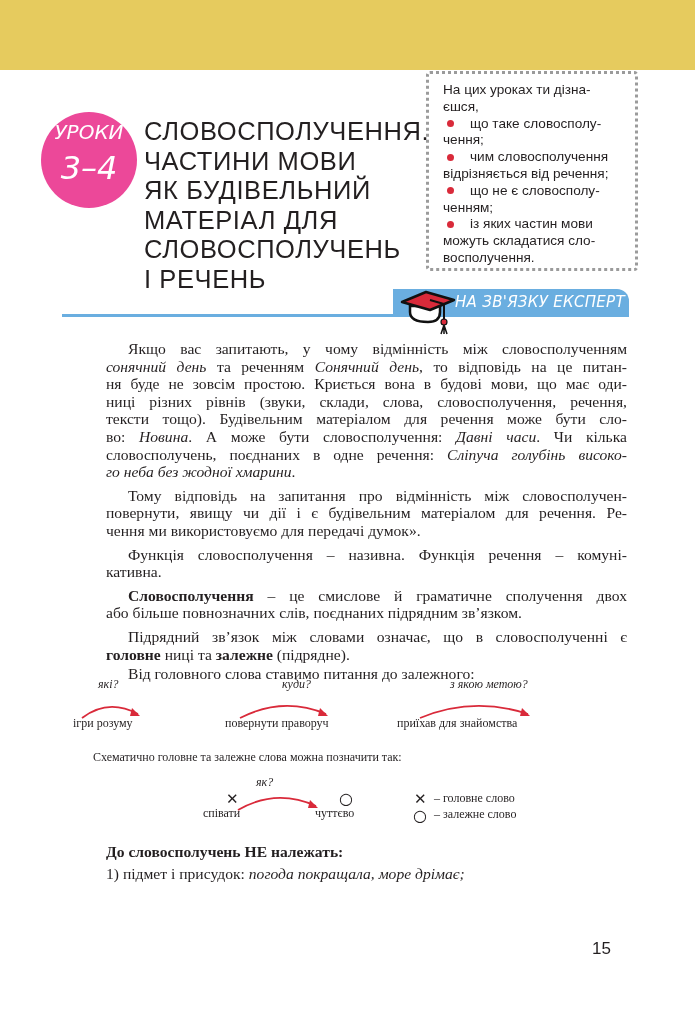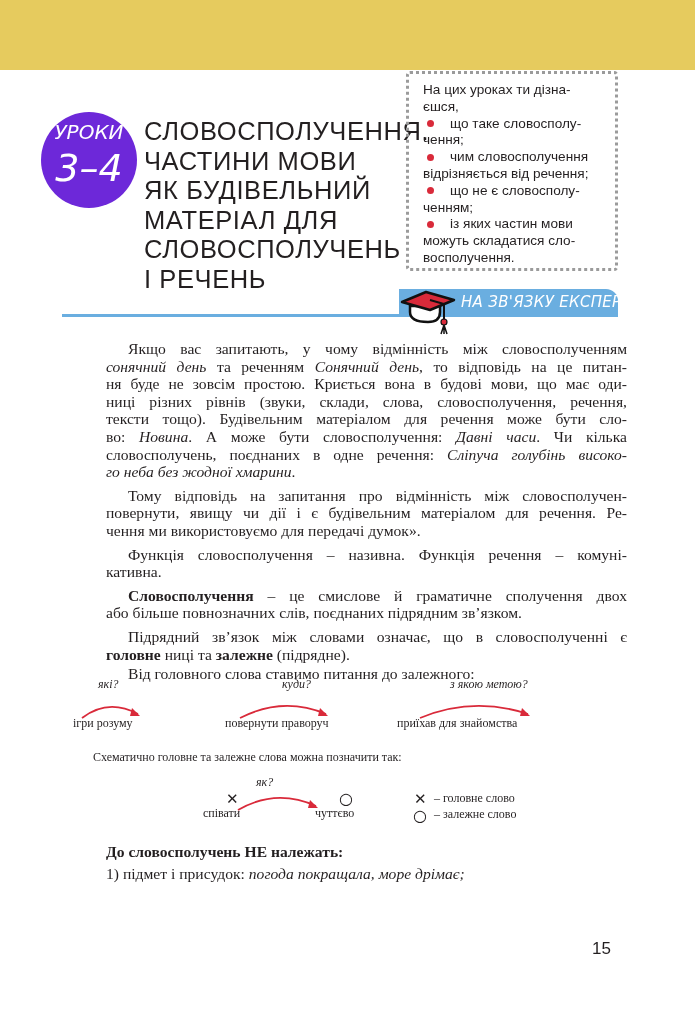--- a/index.html
+++ b/index.html
@@ -1,27 +1,27 @@
 <!DOCTYPE html>
 <html><head>
   <meta charset="utf-8">
   <style>
     html, body { margin: 0; padding: 0; }
     body { width: 695px; height: 1022px; background: #ffffff; position: relative; overflow: hidden; color: #231f20; }
     .topbar { position: absolute; left: 0; top: 0; width: 695px; height: 70px; background: #e6cb5e; }
-    .badge { position: absolute; left: 41px; top: 112px; width: 96px; height: 96px; border-radius: 50%; background: #6d28d9; color: #fff; text-align: center; }
+    .badge { position: absolute; left: 41px; top: 112px; width: 96px; height: 96px; border-radius: 50%; background: #ec4899; color: #fff; text-align: center; }
     .badge .b1 { position: absolute; left: 0; right: 0; top: 8px; font-family: "DejaVu Sans", sans-serif; font-style: italic; font-size: 20px; letter-spacing: 0px; }
-    .badge .b2 { position: absolute; left: 0; right: 0; top: 34px; font-family: "DejaVu Sans", sans-serif; font-style: italic; font-size: 38px; line-height: 44px; }
+    .badge .b2 { position: absolute; left: 0; right: 0; top: 34px; font-family: "DejaVu Sans", sans-serif; font-style: italic; font-size: 32px; line-height: 44px; }
     .title { position: absolute; left: 144px; top: 117px; width: 260px; font-family: "Liberation Sans", sans-serif; font-size: 25.5px; line-height: 29.5px; letter-spacing: 0.6px; color: #231f20; }
     .title div { white-space: nowrap; }
-    .goals { position: absolute; left: 406px; top: 71px; width: 212px; height: 200px; border: 3px dotted #9b9b9b; border-radius: 4px; box-sizing: border-box; padding: 8px 10px 6px 14px; font-family: "Liberation Sans", sans-serif; font-size: 13.6px; line-height: 16.8px; color: #231f20; }
+    .goals { position: absolute; left: 426px; top: 71px; width: 212px; height: 200px; border: 3px dotted #9b9b9b; border-radius: 4px; box-sizing: border-box; padding: 8px 10px 6px 14px; font-family: "Liberation Sans", sans-serif; font-size: 13.6px; line-height: 16.8px; color: #231f20; }
     .goals .g { white-space: nowrap; }
     .dot { display: inline-block; width: 7px; height: 7px; border-radius: 50%; background: #d92a3a; margin: 0 16px 1px 4px; vertical-align: middle; }
     .rule { position: absolute; left: 62px; top: 314px; width: 340px; height: 3px; background: #6aaee0; }
-    .tab { position: absolute; left: 393px; top: 289px; width: 219px; height: 28px; background: #6aaee0; border-radius: 0 12px 0 0; margin-left: 6px; }
+    .tab { position: absolute; left: 393px; top: 289px; width: 236px; height: 28px; background: #6aaee0; border-radius: 0 12px 0 0; }
     .tab .tabtext { position: absolute; left: 62px; top: 4px; color: #fff; font-family: "DejaVu Sans", sans-serif; font-style: italic; font-size: 15px; letter-spacing: 0.3px; white-space: nowrap; }
     .cap { position: absolute; left: 400px; top: 286px; width: 56px; height: 50px; }
     .body { position: absolute; left: 84px; top: 340px; width: 543px; font-family: "Liberation Serif", serif; font-size: 15.6px; line-height: 17.6px; color: #231f20; text-align: justify; }
     .p { margin: 0 0 6px 0; text-indent: 22px; }
     .ln { display: block; text-align: justify; text-align-last: justify; white-space: nowrap; }
     .lnl { display: block; white-space: nowrap; }
     .ind { padding-left: 22px; }
     i { font-style: italic; }
     b { font-weight: bold; }
     .abs { position: absolute; font-family: "Liberation Serif", serif; font-size: 12px; color: #231f20; white-space: nowrap; }

